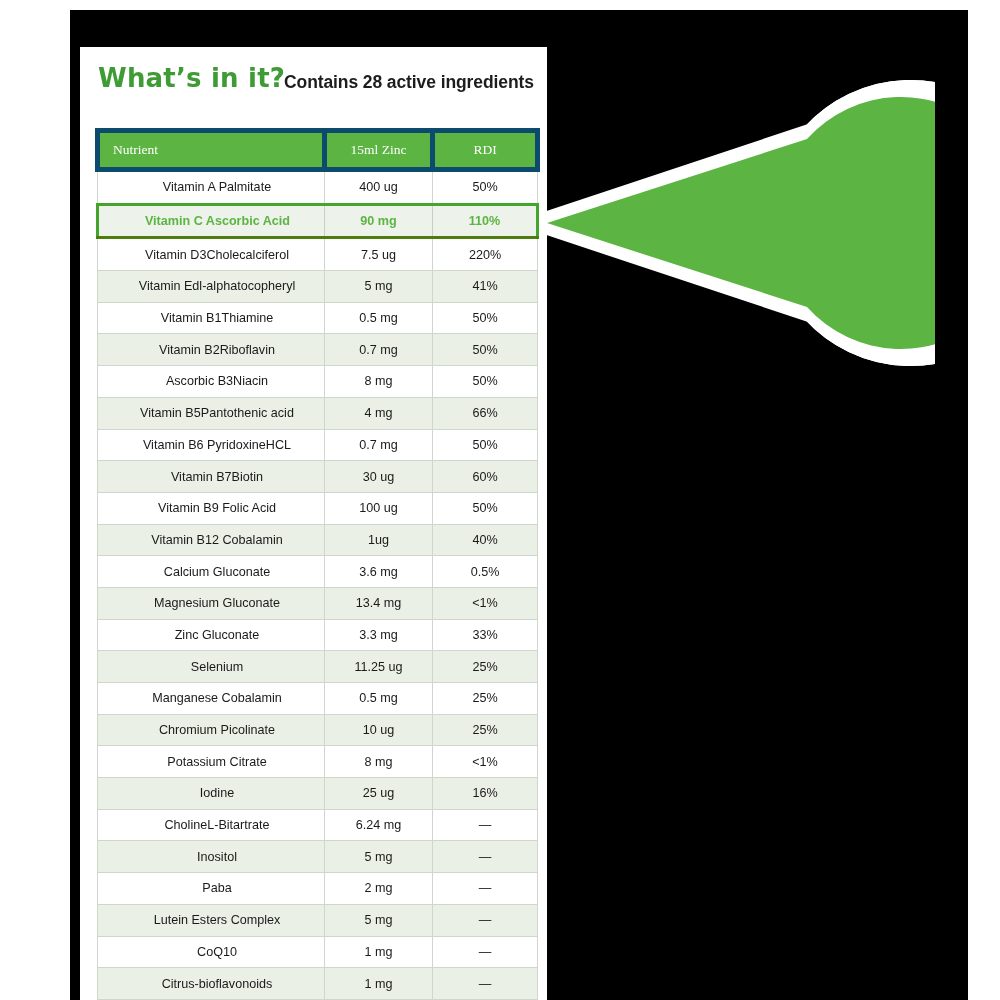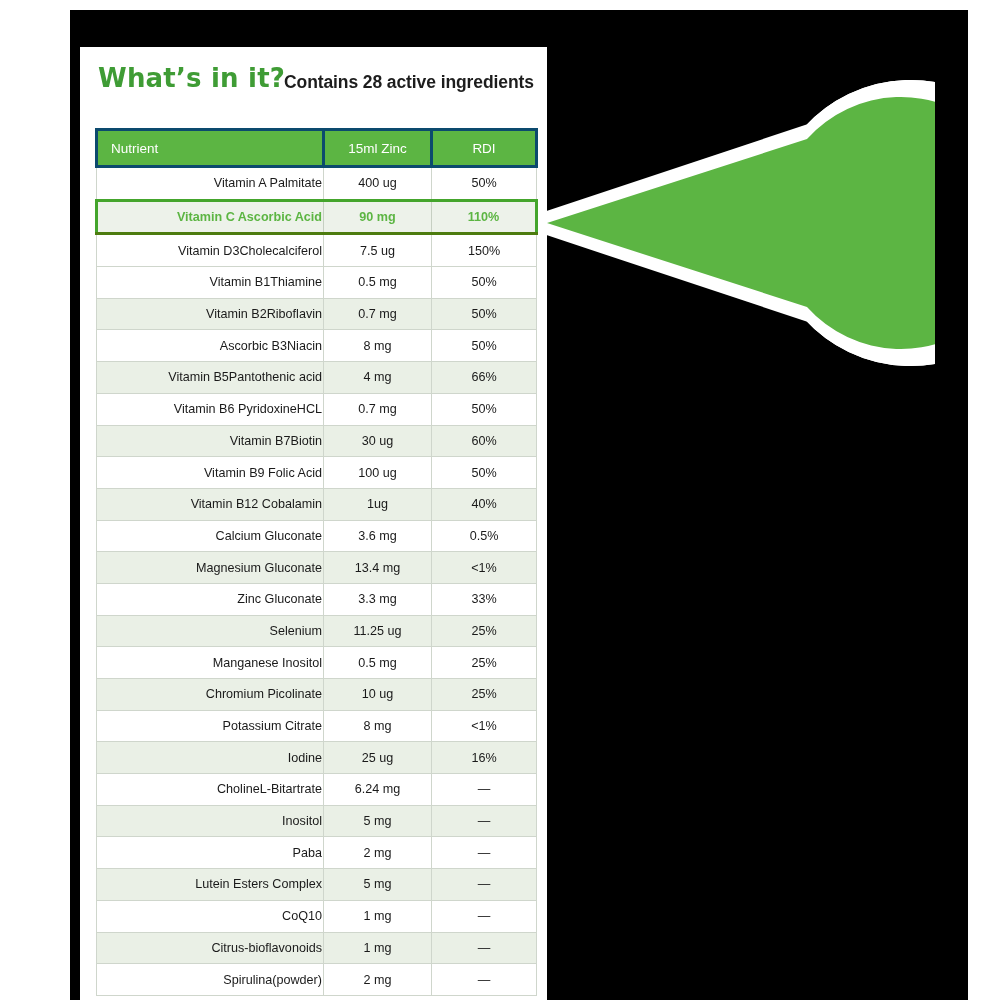--- a/index.html
+++ b/index.html
@@ -31,30 +31,31 @@
   
   .table-wrap{position:absolute;left:15px;top:81px;width:440px;}
   table.nutrients{border-collapse:collapse;width:440px;table-layout:fixed;}
   table.nutrients col.c-name{width:227px;}
   table.nutrients col.c-dose{width:108px;}
   table.nutrients col.c-rdi{width:105px;}
 
   thead th{
     background:#5cb543;color:#ffffff;font-size:13.5px;font-weight:normal;
     height:34px;padding:0 0 0 13px;text-align:left;vertical-align:middle;
-    border:3px solid #0c4a6e;
+    border:5px solid #0c4a6e;
+    font-family:Liberation Serif, serif;
   }
   thead th.dose,thead th.rdi{text-align:center;padding:0;}
 
   tbody td{
     height:28.7px;font-size:12.6px;color:#1a1a1a;
     border-bottom:1px solid #cfd6cc;border-right:1px solid #cfd6cc;
     vertical-align:middle;
   }
-  tbody td.name{padding-left:13px;text-align:right;border-left:1px solid #cfd6cc;}
+  tbody td.name{padding-left:13px;text-align:center;border-left:1px solid #cfd6cc;}
   tbody td.dose,tbody td.rdi{text-align:center;padding:0;}
   tbody tr.alt td{background:#eaf0e6;}
   tbody tr.plain td{background:#ffffff;}
 
   
   tbody tr.highlight td{
     background:#edf2ea;color:#5cb543;font-weight:bold;
     border-top:3px solid #44a52c;border-bottom:3px solid #4d7c0f;
     border-right-color:#c6cfc2;
   }
@@ -106,21 +107,26 @@
               <td class="rdi">50%</td>
             </tr>
             <tr class="highlight">
               <td class="name">Vitamin C Ascorbic Acid</td>
               <td class="dose">90 mg</td>
               <td class="rdi">110%</td>
             </tr>
             <tr class="plain">
               <td class="name">Vitamin D3Cholecalciferol</td>
               <td class="dose">7.5 ug</td>
-              <td class="rdi">150%</td>
+              <td class="rdi">220%</td>
+            </tr>
+            <tr class="alt">
+              <td class="name">Vitamin Edl-alphatocopheryl</td>
+              <td class="dose">5 mg</td>
+              <td class="rdi">41%</td>
             </tr>
             <tr class="plain">
               <td class="name">Vitamin B1Thiamine</td>
               <td class="dose">0.5 mg</td>
               <td class="rdi">50%</td>
             </tr>
             <tr class="alt">
               <td class="name">Vitamin B2Riboflavin</td>
               <td class="dose">0.7 mg</td>
               <td class="rdi">50%</td>
@@ -169,21 +175,21 @@
               <td class="name">Zinc Gluconate</td>
               <td class="dose">3.3 mg</td>
               <td class="rdi">33%</td>
             </tr>
             <tr class="alt">
               <td class="name">Selenium</td>
               <td class="dose">11.25 ug</td>
               <td class="rdi">25%</td>
             </tr>
             <tr class="plain">
-              <td class="name">Manganese Inositol</td>
+              <td class="name">Manganese Cobalamin</td>
               <td class="dose">0.5 mg</td>
               <td class="rdi">25%</td>
             </tr>
             <tr class="alt">
               <td class="name">Chromium Picolinate</td>
               <td class="dose">10 ug</td>
               <td class="rdi">25%</td>
             </tr>
             <tr class="plain">
               <td class="name">Potassium Citrate</td>

